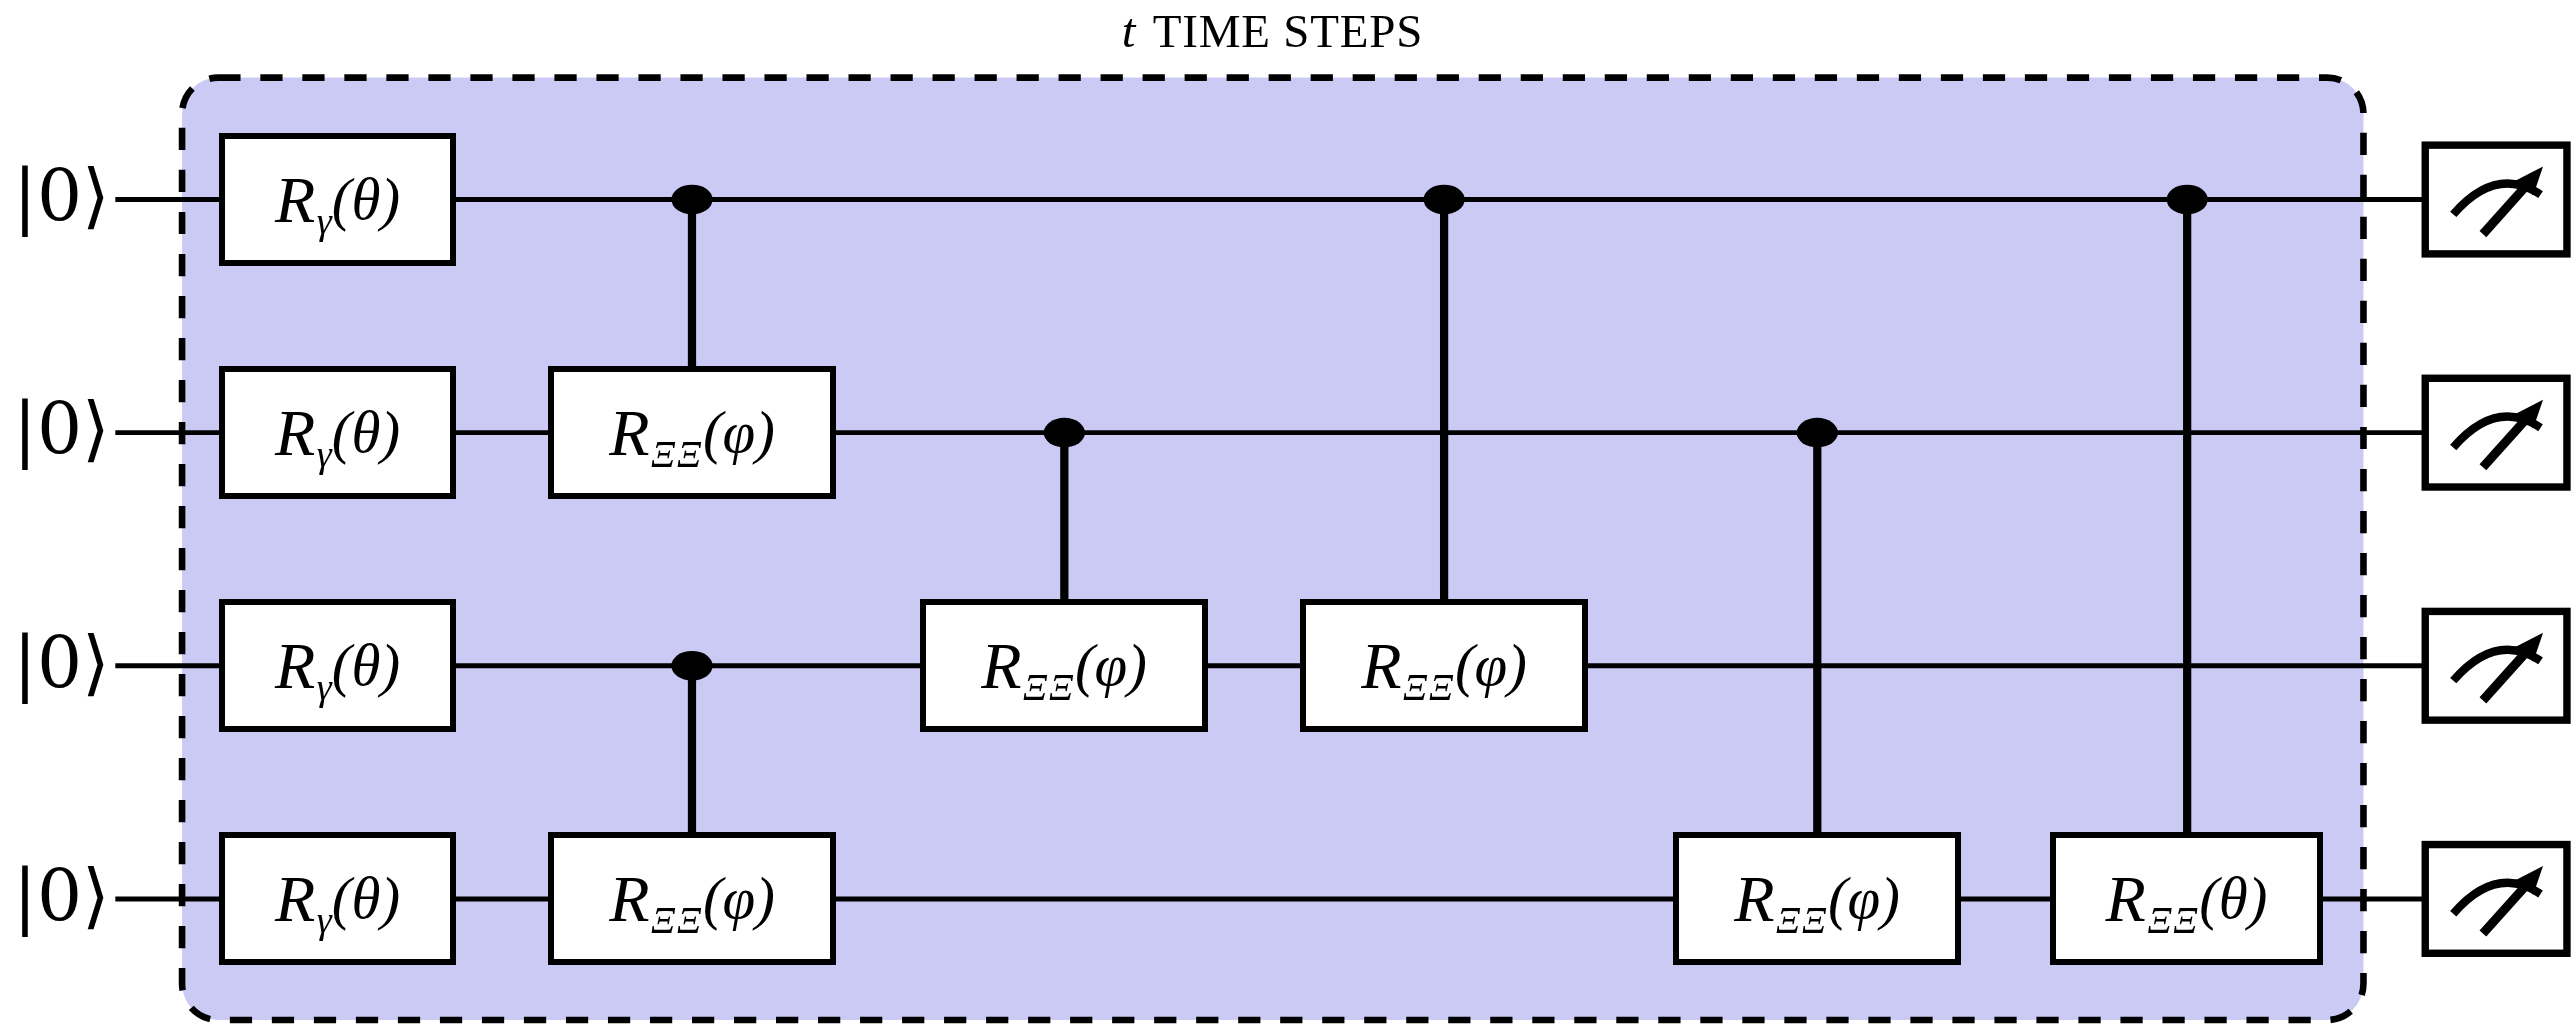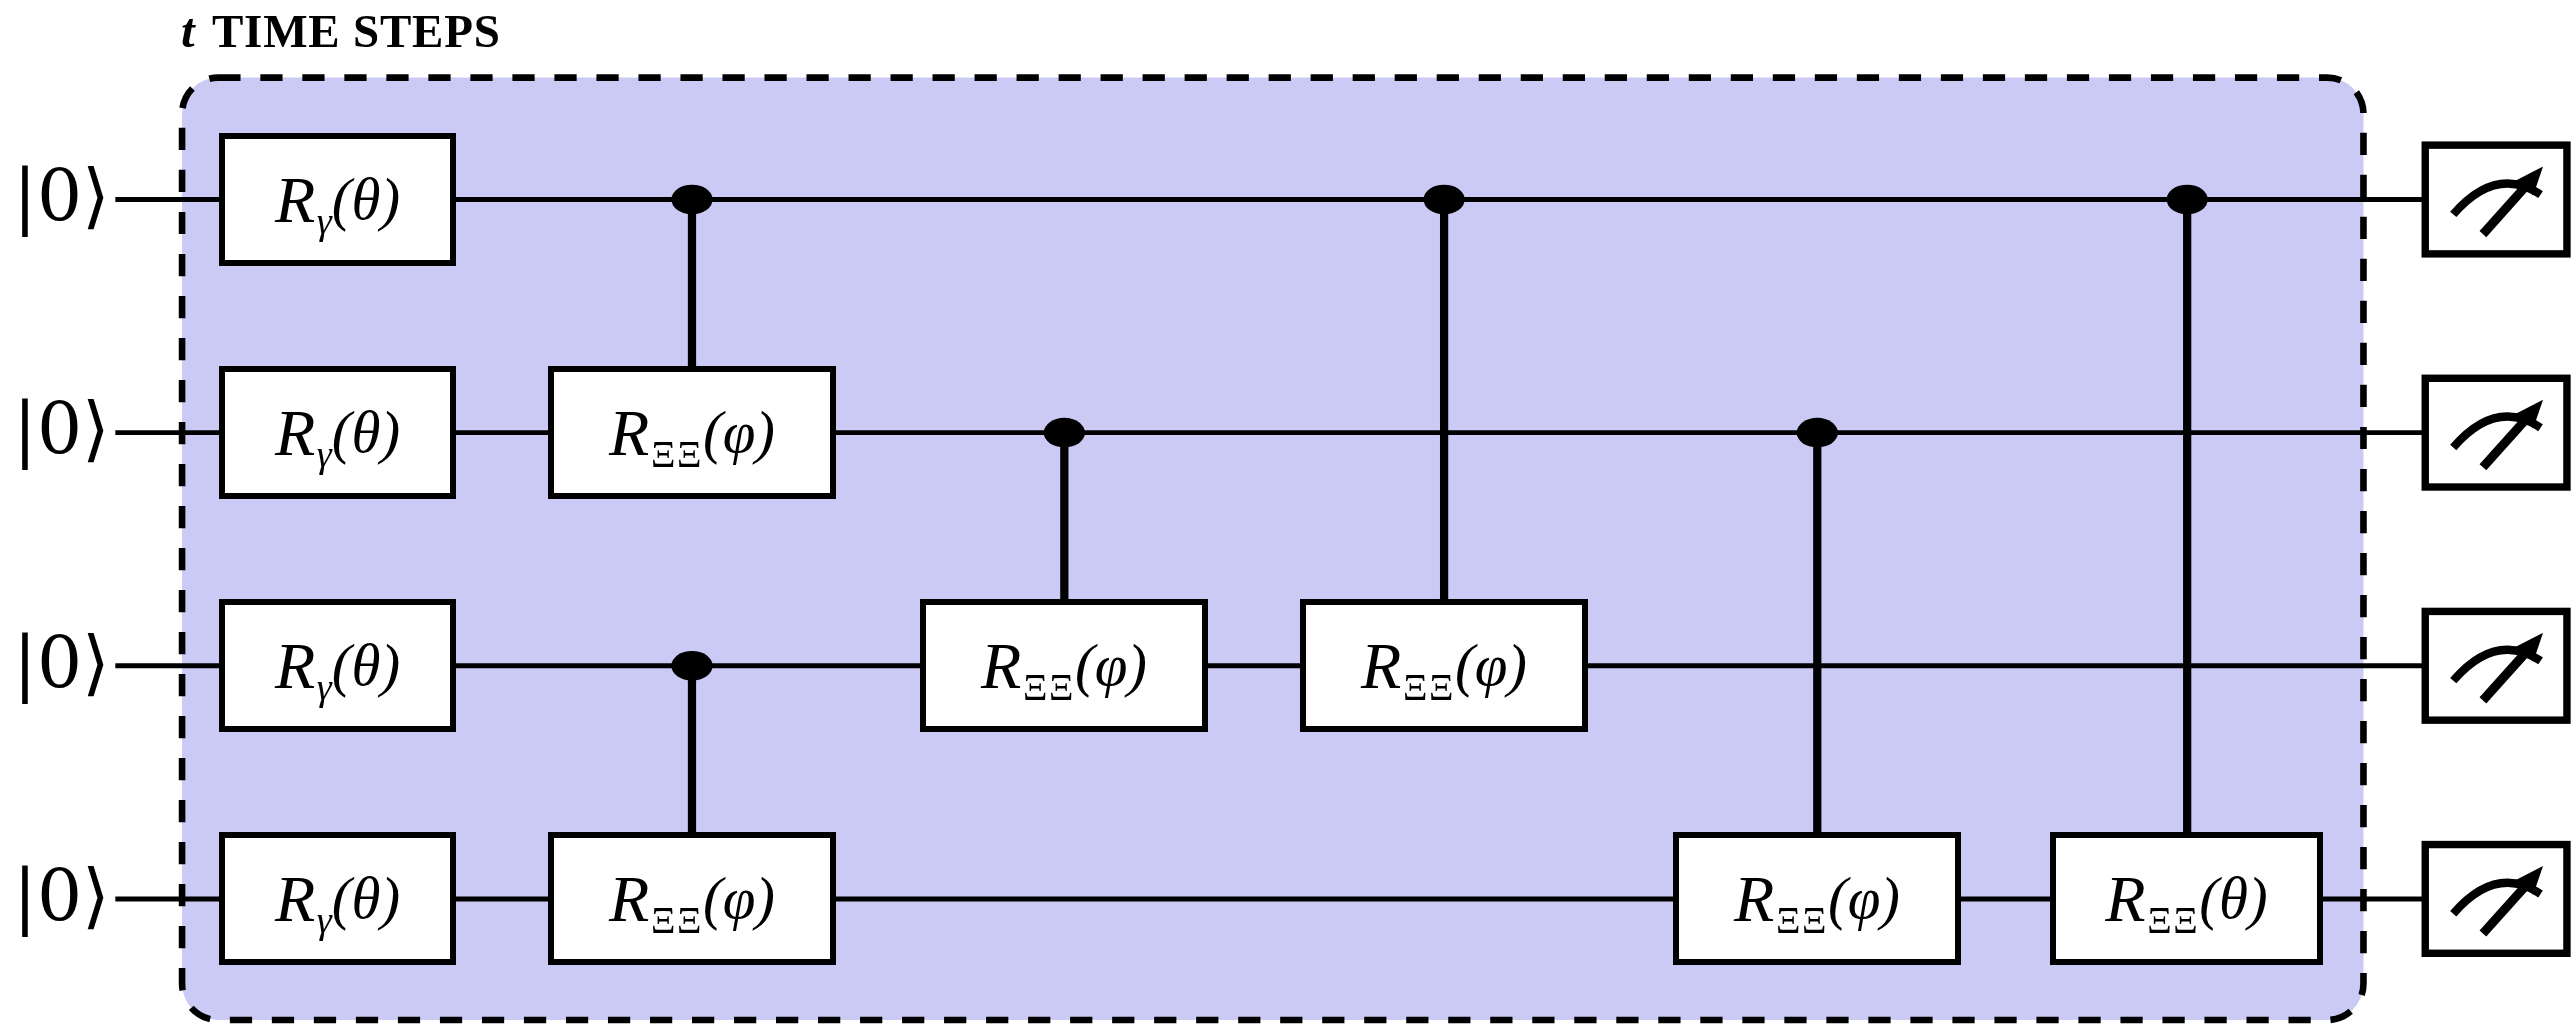--- a/index.html
+++ b/index.html
@@ -19,25 +19,25 @@
   #circuit-svg {
     position: absolute;
     left: 0; top: 0;
     z-index: 1;
   }
   #title {
     position: absolute;
     left: 181px;
     top: 1.6px;
     width: 2183px;
+    text-align: center;
     font-size: 47px;
     letter-spacing: 0.8px;
     white-space: nowrap;
     z-index: 3;
-    font-weight: bold;
   }
   #title .title-var {
     font-style: italic;
     margin-right: 16.5px;
     font-size: 49px;
   }
   .ket {
     position: absolute;
     left: 13px;
     transform: translateY(-54%);
@@ -61,20 +61,21 @@
   .gate .gbase {
     font-style: italic;
     font-size: 66px;
     padding-right: 1.6px;
   }
   .gate .gsub {
     font-size: 38px;
     position: relative;
     top: 21.4px;
     letter-spacing: 1.6px;
+    font-style: italic;
   }
   .gate .gsub.greek-italic { font-style: italic; letter-spacing: 0; }
   .gate .garg {
     font-style: italic;
     font-size: 59px;
   }
 </style>
 </head>
 <body>
 

